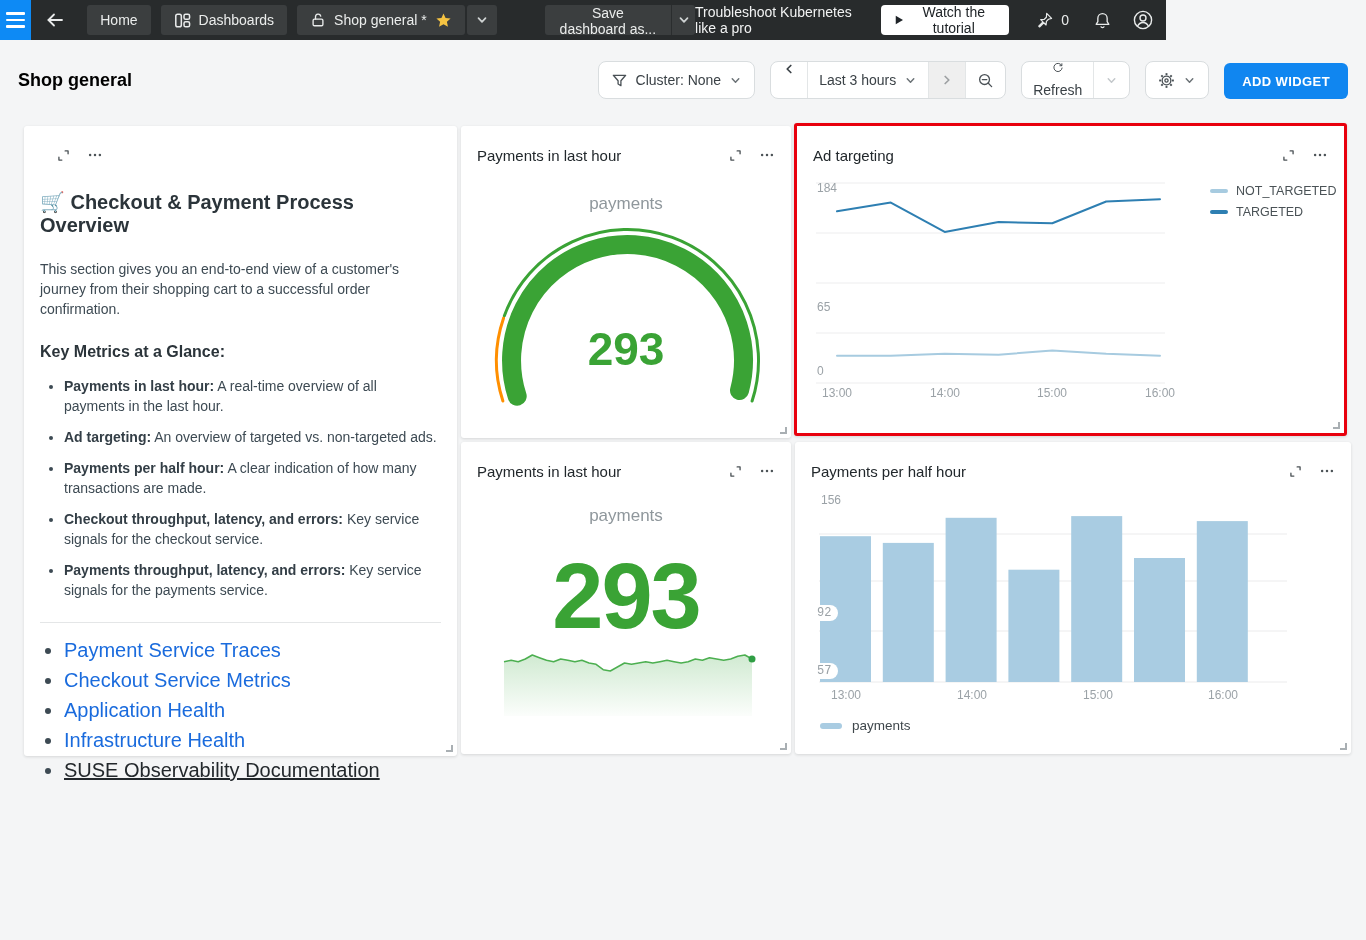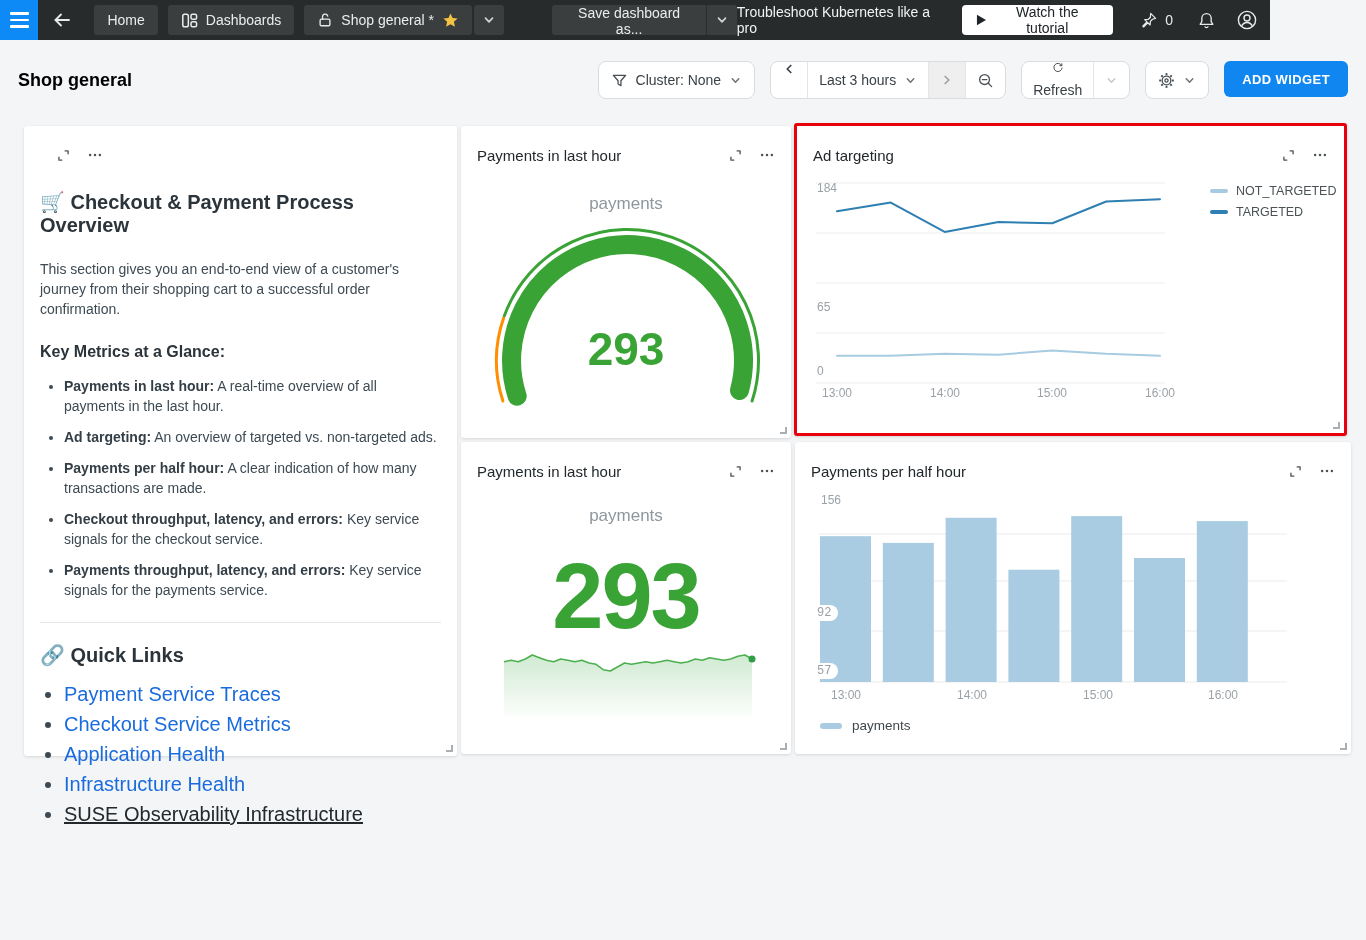--- a/index.html
+++ b/index.html
@@ -1,40 +1,40 @@
 <!DOCTYPE html>
 <html><head>
 <meta charset="utf-8">
 <style>
   * { box-sizing: border-box; margin: 0; padding: 0; }
   html,body { width:1366px; height:940px; overflow:hidden; }
   body { font-family:"Liberation Sans", sans-serif; background:#f4f5f6; color:#22282c; position:relative; }
   svg { display:block; }
 
   
-  .topbar { position:absolute; left:0; top:0; width:1270px; height:40px; background:#282b2c; display:flex; align-items:center; color:#e9ebeb; z-index:50; }
+  .topbar { position:absolute; left:0; top:0; width:1166px; height:40px; background:#282b2c; display:flex; align-items:center; color:#e9ebeb; z-index:50; }
   .hamburger { width:40px; height:40px; background:#0d8af5; border:none; display:flex; flex-direction:column; align-items:center; justify-content:center; gap:4px; cursor:pointer; }
   .hamburger i { width:19px; height:2.4px; background:#fff; border-radius:1px; }
   .iconbtn { background:none; border:none; color:#e9ebeb; display:flex; align-items:center; justify-content:center; cursor:pointer; }
   .backbtn { margin:0 12px 0 14px; }
   .tab { height:30px; background:#3b3e3f; border-radius:3px; padding:0 13px; display:flex; align-items:center; gap:8px; font-size:14px; color:#ebedec; margin-left:10px; cursor:pointer; white-space:nowrap; }
   .tab.chev { padding:0 8px; margin-left:2px; }
   .save-split { display:flex; margin-left:48px; }
   .save-main { height:30px; background:#3b3e3f; border:none; border-radius:3px 0 0 3px; color:#ebedec; font-size:14px; padding:0 14px; cursor:pointer; font-family:inherit; }
   .save-chev { height:30px; width:32px; background:#3b3e3f; border:none; border-left:1px solid #2a2d2e; border-radius:0 3px 3px 0; display:flex; align-items:center; justify-content:center; cursor:pointer; }
   .promo { margin-left:auto; font-size:14px; color:#f2f3f3; }
   .watch { height:30px; margin-left:16px; background:#fff; color:#202528; border:none; border-radius:4px; font-size:14px; padding:0 14px; display:flex; align-items:center; gap:9px; cursor:pointer; font-family:inherit;justify-content:center; }
   .pinwrap { display:flex; align-items:center; gap:7px; margin-left:26px; font-size:14px; cursor:pointer; }
   .bellbtn { margin-left:24px; }
   .avatarbtn { margin-left:20px; margin-right:12px; }
 
   
   .toolbar { position:absolute; left:18px; right:18px; top:58px; height:44px; display:flex; align-items:center; }
   .page-title { font-size:18px; font-weight:700; color:#000000; }
-  .tb-right { margin-left:auto; display:flex; align-items:flex-start; gap:15px; }
+  .tb-right { margin-left:auto; display:flex; align-items:flex-end; gap:15px; }
   .ctl, .ctl-group { height:38px; background:#fff; border:1px solid #d9dddf; border-radius:8px; display:flex; align-items:center; }
   .ctl { padding:0 12px; gap:8px; font-size:14px; color:#3a4146; cursor:pointer; }
   .ctl-group .seg { height:100%; border:none; background:none; display:flex; align-items:center; gap:8px; padding:0 11px; font-size:14px; color:#3a4146; cursor:pointer; border-left:1px solid #e3e6e7; font-family:inherit; }
   .ctl-group .seg:first-child { border-left:none;flex-direction:column; }
   .seg.disabled { background:#efefef; cursor:default; }
   .seg.disabled svg { opacity:.45; }
   .add-widget { height:36px; background:#1086f0; color:#fff; border:none; border-radius:6px; font-weight:700; font-size:13px; letter-spacing:.4px; padding:0 18px; cursor:pointer; font-family:inherit; }
 
   
   .widget { position:absolute; background:#fff; border-radius:3px; box-shadow:0 1px 3px rgba(25,32,36,.14); }
@@ -264,27 +264,26 @@
     <p class="md-p">This section gives you an end-to-end view of a customer's journey from their shopping cart to a successful order confirmation.</p>
     <h3 class="md-h3">Key Metrics at a Glance:</h3>
     <ul class="md-ul">
       <li><b>Payments in last hour:</b> <span>A real-time overview of all payments in the last hour.</span></li>
       <li><b>Ad targeting:</b> <span>An overview of targeted vs. non-targeted ads.</span></li>
       <li><b>Payments per half hour:</b> <span>A clear indication of how many transactions are made.</span></li>
       <li><b>Checkout throughput, latency, and errors:</b> <span>Key service signals for the checkout service.</span></li>
       <li><b>Payments throughput, latency, and errors:</b> <span>Key service signals for the payments service.</span></li>
     </ul>
     <hr class="md-hr">
-    <h2 class="md-h2">🔗 Quick Links</h2>
     <ul class="ql-ul">
       <li><a>Payment Service Traces</a></li>
       <li><a>Checkout Service Metrics</a></li>
       <li><a>Application Health</a></li>
       <li><a>Infrastructure Health</a></li>
-      <li><a class="plain">SUSE Observability Infrastructure</a></li>
+      <li><a class="plain">SUSE Observability Documentation</a></li>
     </ul>
   </div>
   <span class="resize-handle"></span>
 </section>
 
 <section class="widget w-gauge">
   <div class="w-head">
     <h2 class="w-title">Payments in last hour</h2>
     <button class="w-act">
       <svg width="15" height="15" viewBox="0 0 18 18" fill="none" stroke="#4c5357" stroke-width="1.6" stroke-linecap="round" stroke-linejoin="round">

